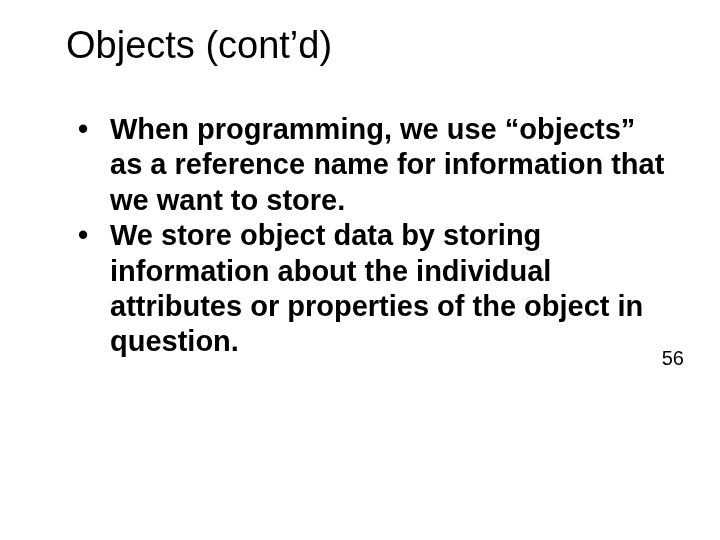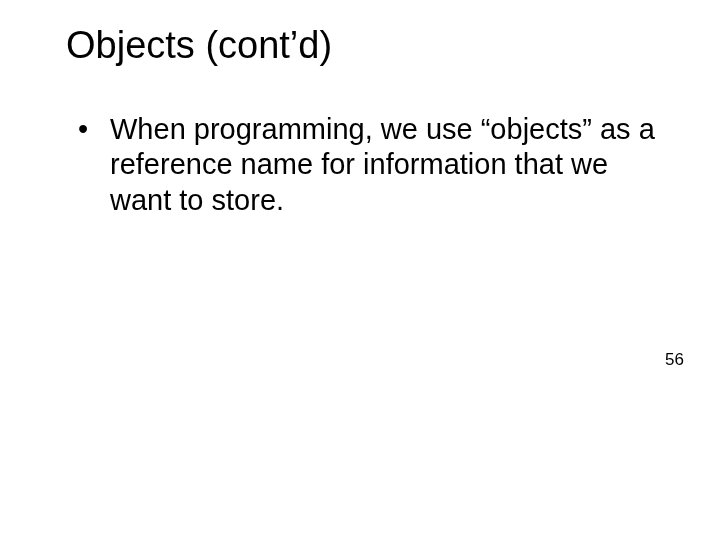--- a/index.html
+++ b/index.html
@@ -30,49 +30,51 @@
   .body {
     position: absolute;
     left: 66px;
     top: 112px;
     right: 60px;
   }
   ul.bullets {
     list-style: none;
     margin: 0;
     padding: 0;
+    font-weight: bold;
   }
   ul.bullets > li {
     position: relative;
     padding-left: 36px;
     font-size: 29px;
     line-height: 1.22;
     margin: 0;
   }
   ul.bullets > li::before {
     content: "•";
     position: absolute;
     left: 4px;
     top: 0;
     font-size: 29px;
     line-height: 1.22;
   }
   .pagenum {
     position: absolute;
     right: 44px;
     bottom: 30px;
-    font-size: 17px;
+    font-size: 20px;
   }
 </style>
 </head>
 <body>
 
 <div class="slide">
   <div class="title">Objects (cont’d)</div>
 
   <div class="body">
     <ul class="bullets">
       <li>When programming, we use “objects” as a reference name for information that we want to store.</li>
+      <li>We store object data by storing information about the individual attributes or properties of the object in question.</li>
     </ul>
   </div>
 
   <div class="pagenum">56</div>
 </div>
 
 </body></html>

